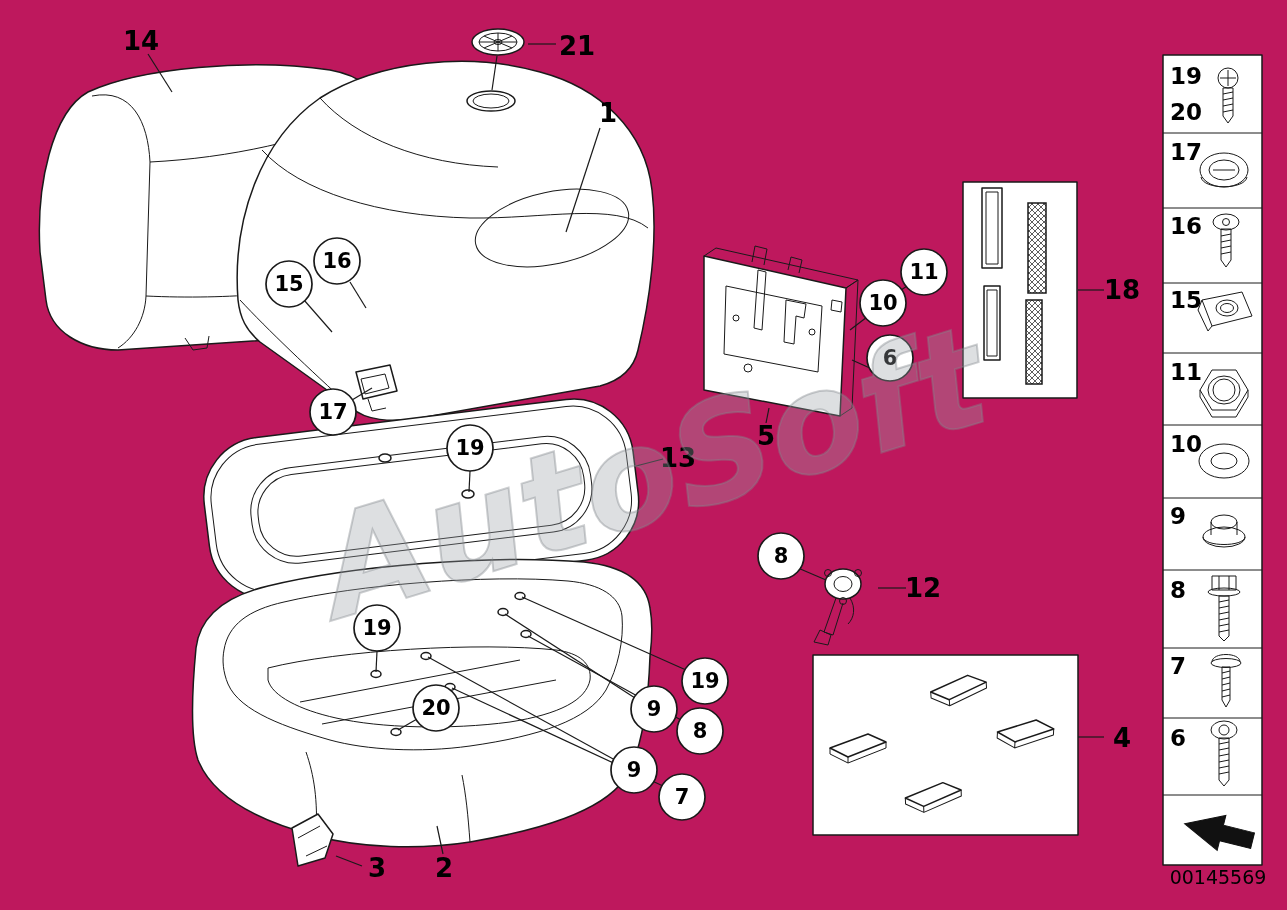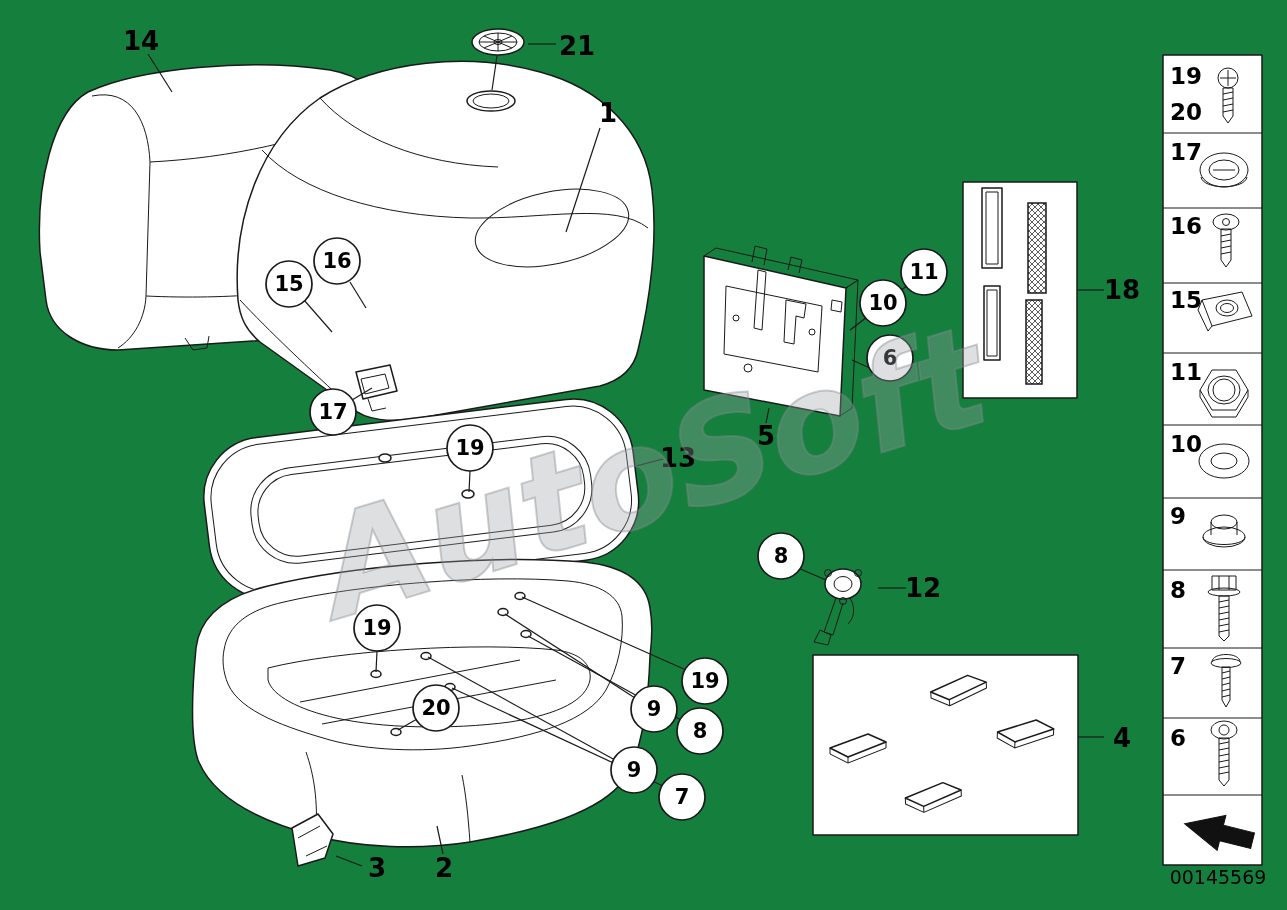--- a/index.html
+++ b/index.html
@@ -1,16 +1,16 @@
 <!DOCTYPE html>
 <html><head>
 <meta charset="utf-8">
 <style>
   html,body{margin:0;padding:0;background:#ffffff;}
-  .stage{position:relative;width:1287px;height:910px;background:#15803d;overflow:hidden;
+  .stage{position:relative;width:1287px;height:910px;background:#be185d;overflow:hidden;
          font-family:"DejaVu Sans", sans-serif;}
   svg{display:block;}
   .thin{fill:none;stroke:#1a1a1a;stroke-width:1;stroke-linejoin:round;}
   .wfill{fill:#ffffff;stroke:#1a1a1a;stroke-width:1.5;stroke-linejoin:round;}
   .leader{fill:none;stroke:#1a1a1a;stroke-width:1.2;}
   .callout-circle{fill:#ffffff;stroke:#1a1a1a;stroke-width:1.7;}
   .callout-num{font-family:"DejaVu Sans",sans-serif;font-weight:bold;font-size:21px;fill:#000;
                text-anchor:middle;dominant-baseline:central;}
   .plain-num{font-family:"DejaVu Sans",sans-serif;font-weight:bold;font-size:26px;fill:#000;
              text-anchor:middle;dominant-baseline:central;}

